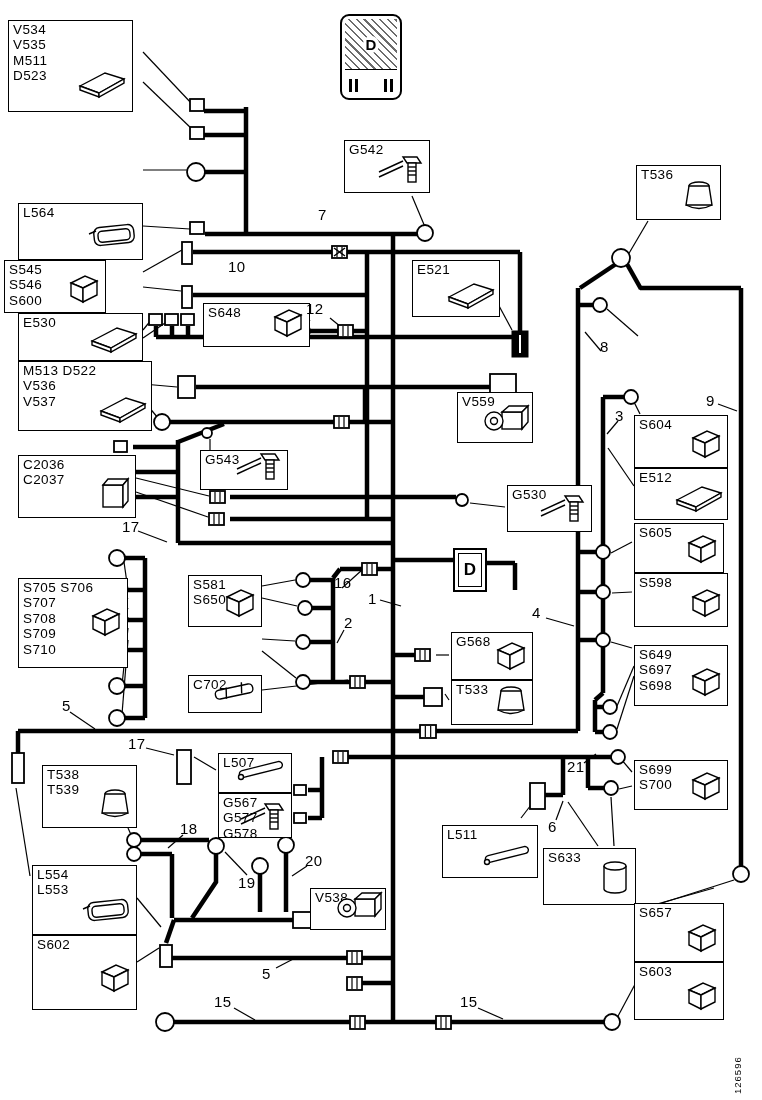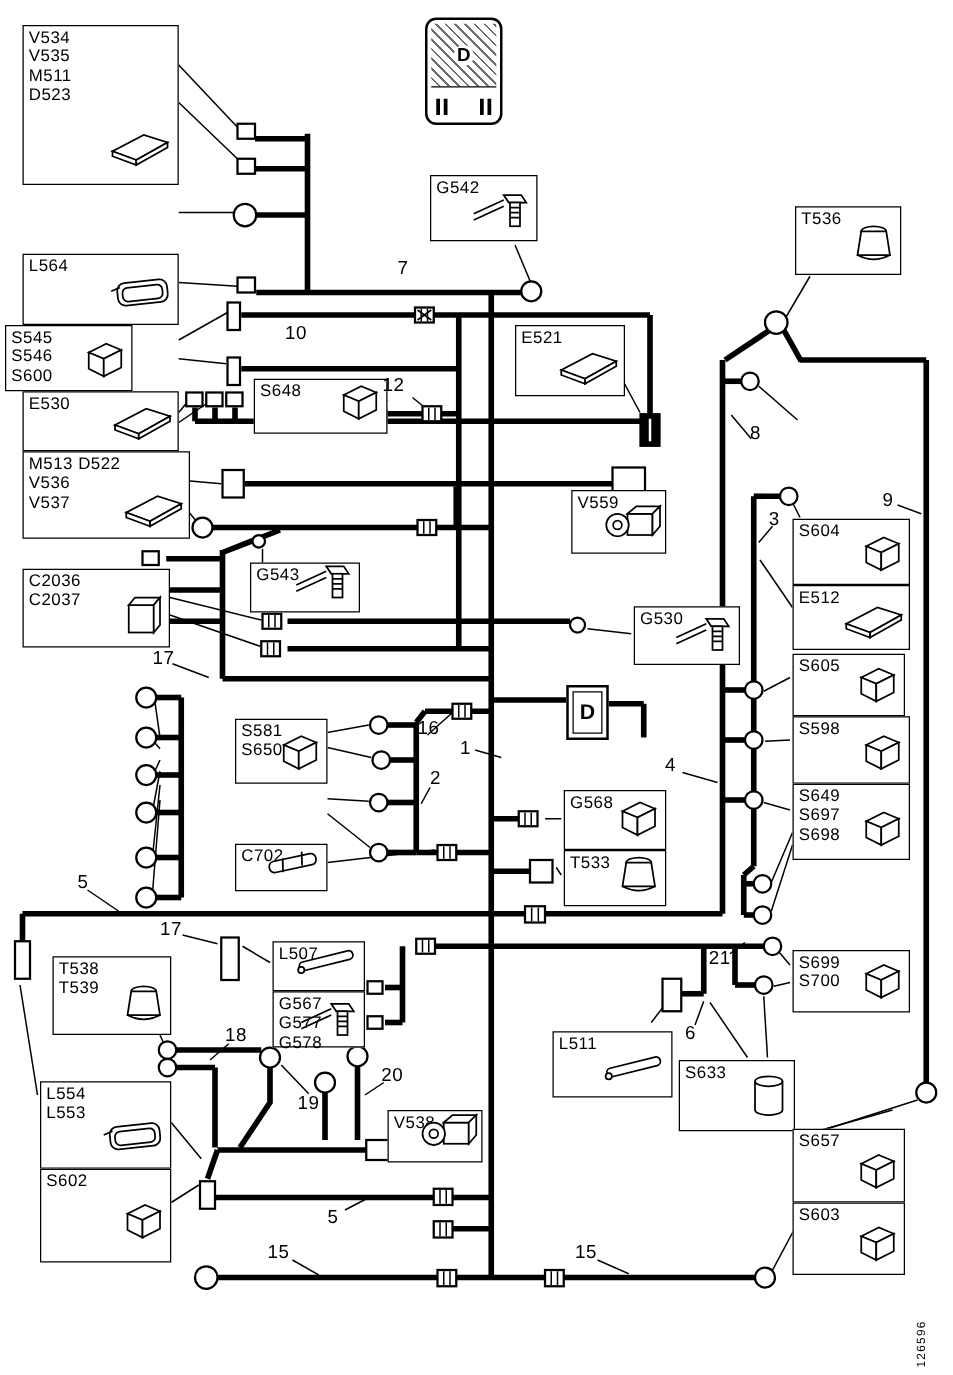--- a/index.html
+++ b/index.html
@@ -305,21 +305,21 @@
     <div class="car-bar" style="left:7px"></div>
     <div class="car-bar" style="left:13px"></div>
     <div class="car-bar" style="right:13px"></div>
     <div class="car-bar" style="right:7px"></div>
   </div>
 
   <div class="dbox">
     <div class="dbox-inner">D</div>
   </div>
 
-  <div class="cbox" style="left:18px;top:20px;width:125px;height:128px">
+  <div class="cbox" style="left:8px;top:20px;width:125px;height:92px">
       <span class="lbl">V534
 V535
 M511
 D523</span>
       <span class="icon" style="right:4px;bottom:8px"><svg width="52" height="34" viewBox="0 0 52 34">
           <g fill="#fff" stroke="#000" stroke-width="1.4">
             <polygon points="4,21 29,8 48,14 23,28"></polygon>
             <polygon points="4,21 23,28 23,32 4,25"></polygon>
             <polygon points="23,28 48,14 48,18 23,32"></polygon>
           </g>
@@ -370,20 +370,34 @@
         </svg></span>
     </div>
   <div class="cbox" style="left:18px;top:455px;width:118px;height:63px">
       <span class="lbl">C2036
 C2037</span>
       <span class="icon"><svg width="40" height="36" viewBox="0 0 40 36">
           <g fill="#fff" stroke="#000" stroke-width="1.4">
             <rect x="10" y="10" width="20" height="22"></rect>
             <polygon points="10,10 15,4 35,4 30,10"></polygon>
             <polygon points="30,10 35,4 35,26 30,32"></polygon>
+          </g>
+        </svg></span>
+    </div>
+  <div class="cbox" style="left:18px;top:578px;width:110px;height:90px">
+      <span class="lbl">S705 S706
+S707
+S708
+S709
+S710</span>
+      <span class="icon" style="bottom:24px"><svg width="40" height="34" viewBox="0 0 40 34">
+          <g fill="#fff" stroke="#000" stroke-width="1.4">
+            <polygon points="8,11 22,4 34,9 20,16"></polygon>
+            <polygon points="8,11 20,16 20,30 8,24"></polygon>
+            <polygon points="20,16 34,9 34,23 20,30"></polygon>
           </g>
         </svg></span>
     </div>
   <div class="cbox" style="left:42px;top:765px;width:95px;height:63px">
       <span class="lbl">T538
 T539</span>
       <span class="icon"><svg width="40" height="34" viewBox="0 0 40 34">
           <g fill="#fff" stroke="#000" stroke-width="1.4">
             <ellipse cx="21" cy="7" rx="10" ry="4"></ellipse>
             <polygon points="11,7 8,26 34,26 31,7"></polygon>
@@ -625,21 +639,21 @@
   <div class="cbox" style="left:634px;top:573px;width:94px;height:54px">
       <span class="lbl">S598</span>
       <span class="icon"><svg width="40" height="34" viewBox="0 0 40 34">
           <g fill="#fff" stroke="#000" stroke-width="1.4">
             <polygon points="8,11 22,4 34,9 20,16"></polygon>
             <polygon points="8,11 20,16 20,30 8,24"></polygon>
             <polygon points="20,16 34,9 34,23 20,30"></polygon>
           </g>
         </svg></span>
     </div>
-  <div class="cbox" style="left:634px;top:627px;width:94px;height:61px">
+  <div class="cbox" style="left:634px;top:645px;width:94px;height:61px">
       <span class="lbl">S649
 S697
 S698</span>
       <span class="icon"><svg width="40" height="34" viewBox="0 0 40 34">
           <g fill="#fff" stroke="#000" stroke-width="1.4">
             <polygon points="8,11 22,4 34,9 20,16"></polygon>
             <polygon points="8,11 20,16 20,30 8,24"></polygon>
             <polygon points="20,16 34,9 34,23 20,30"></polygon>
           </g>
         </svg></span>

